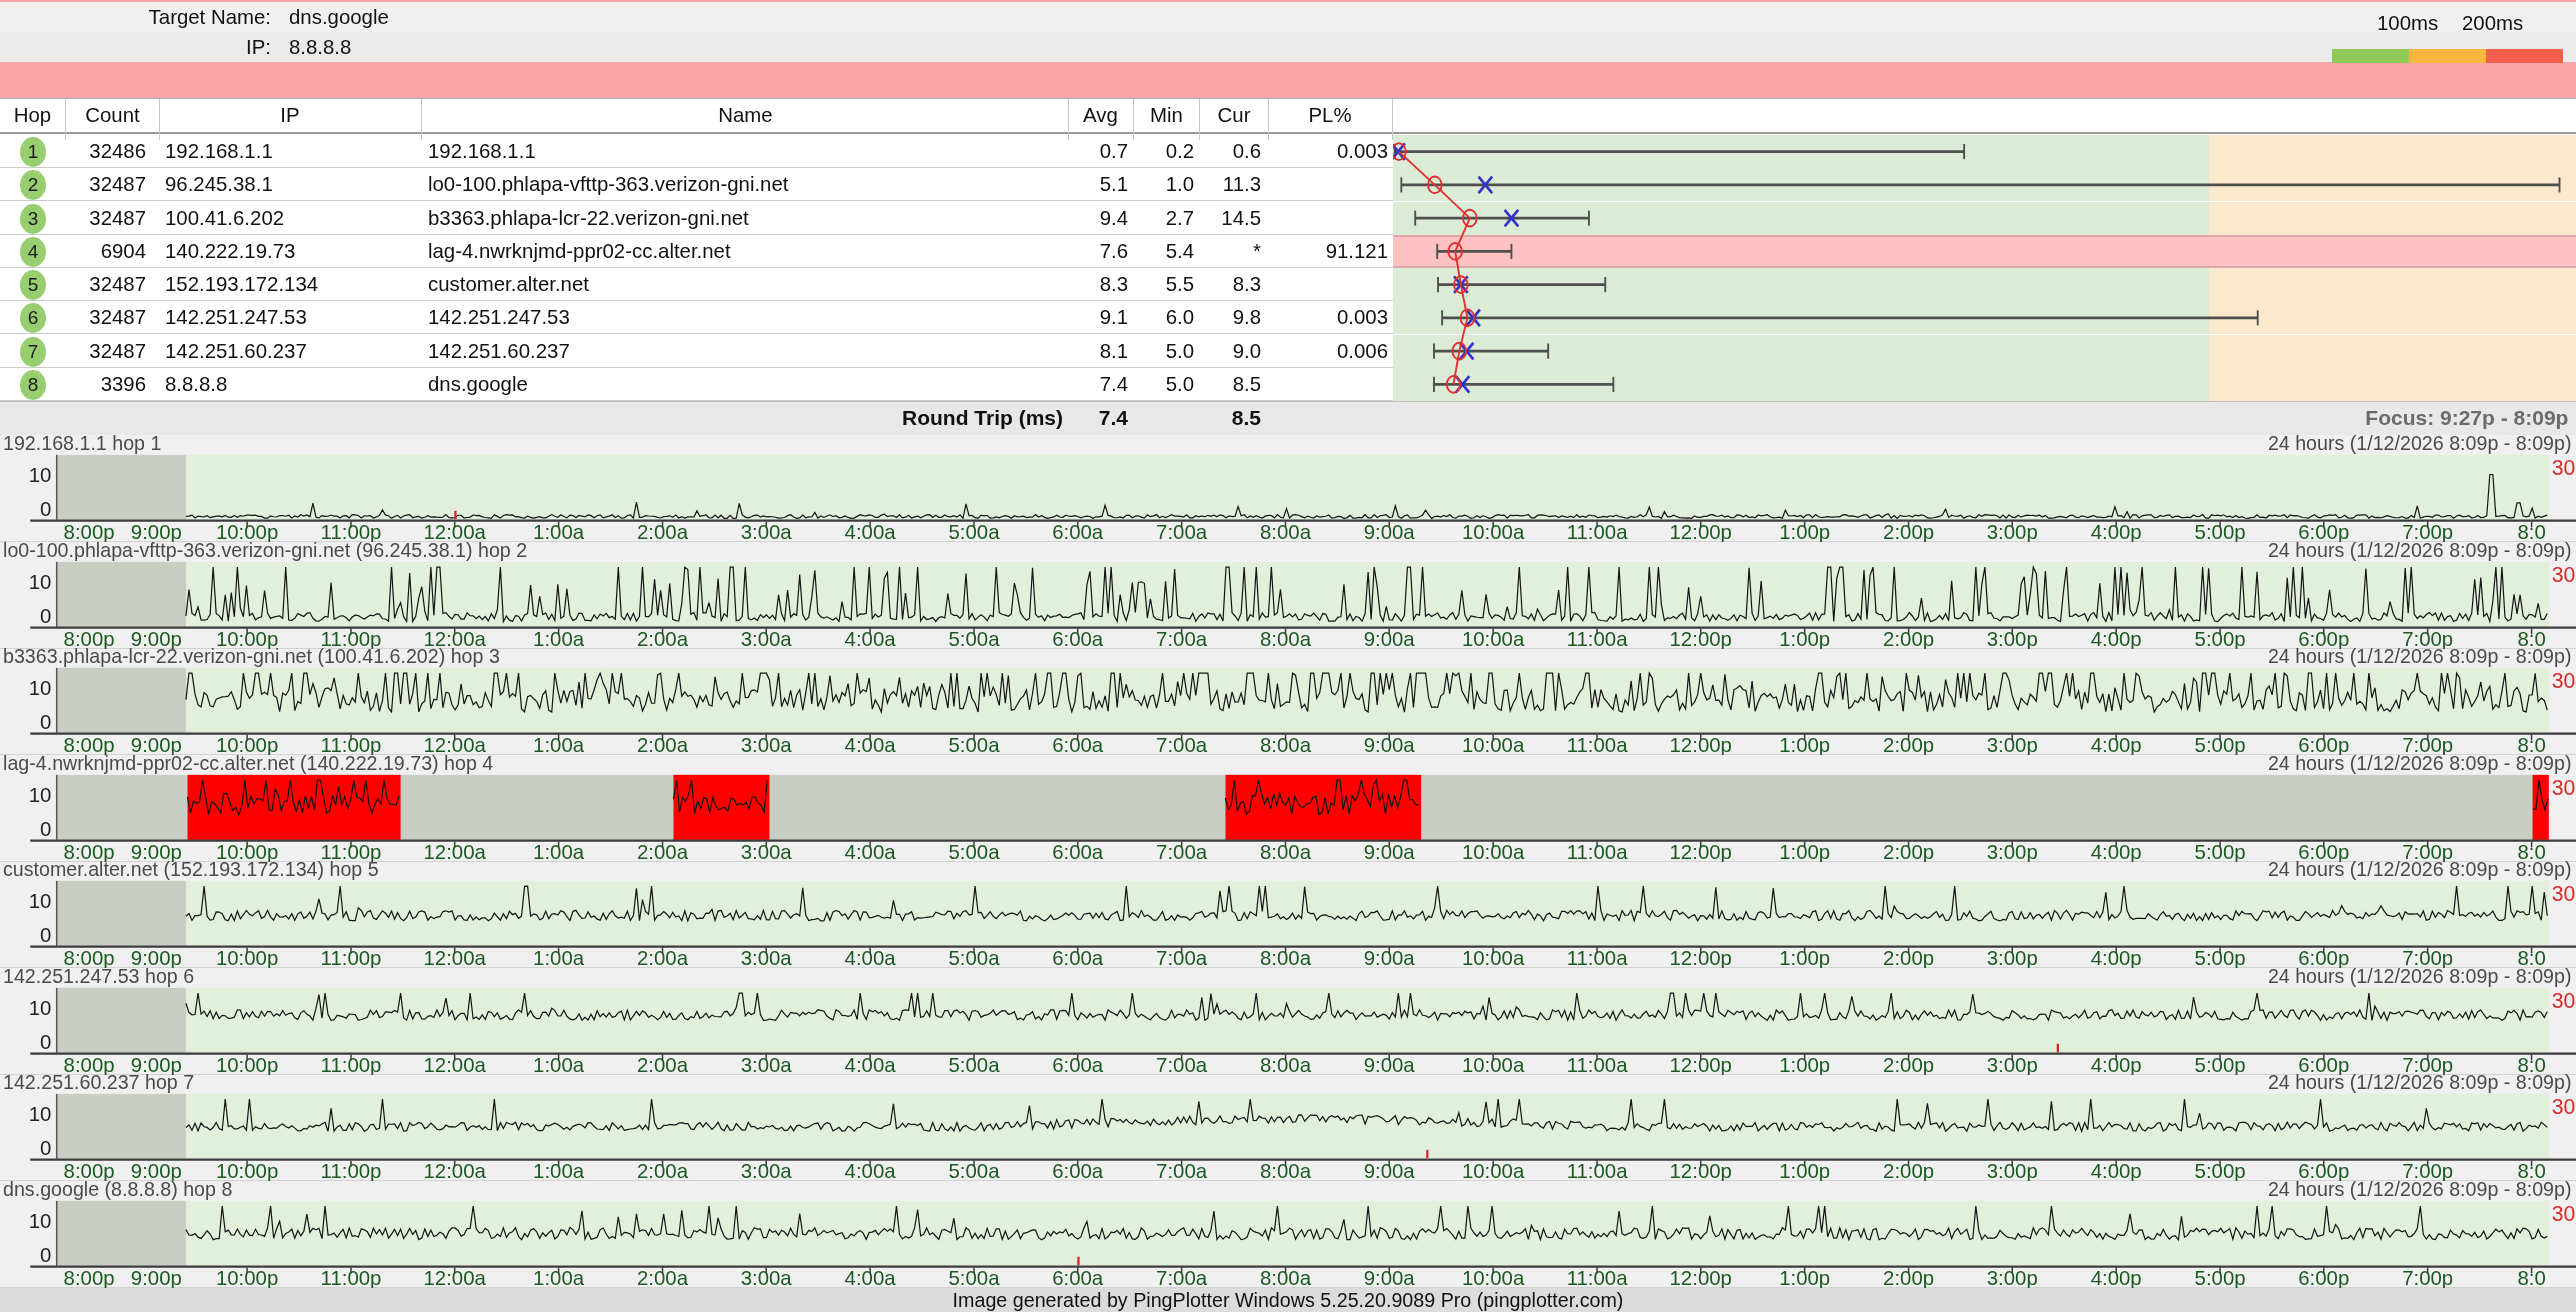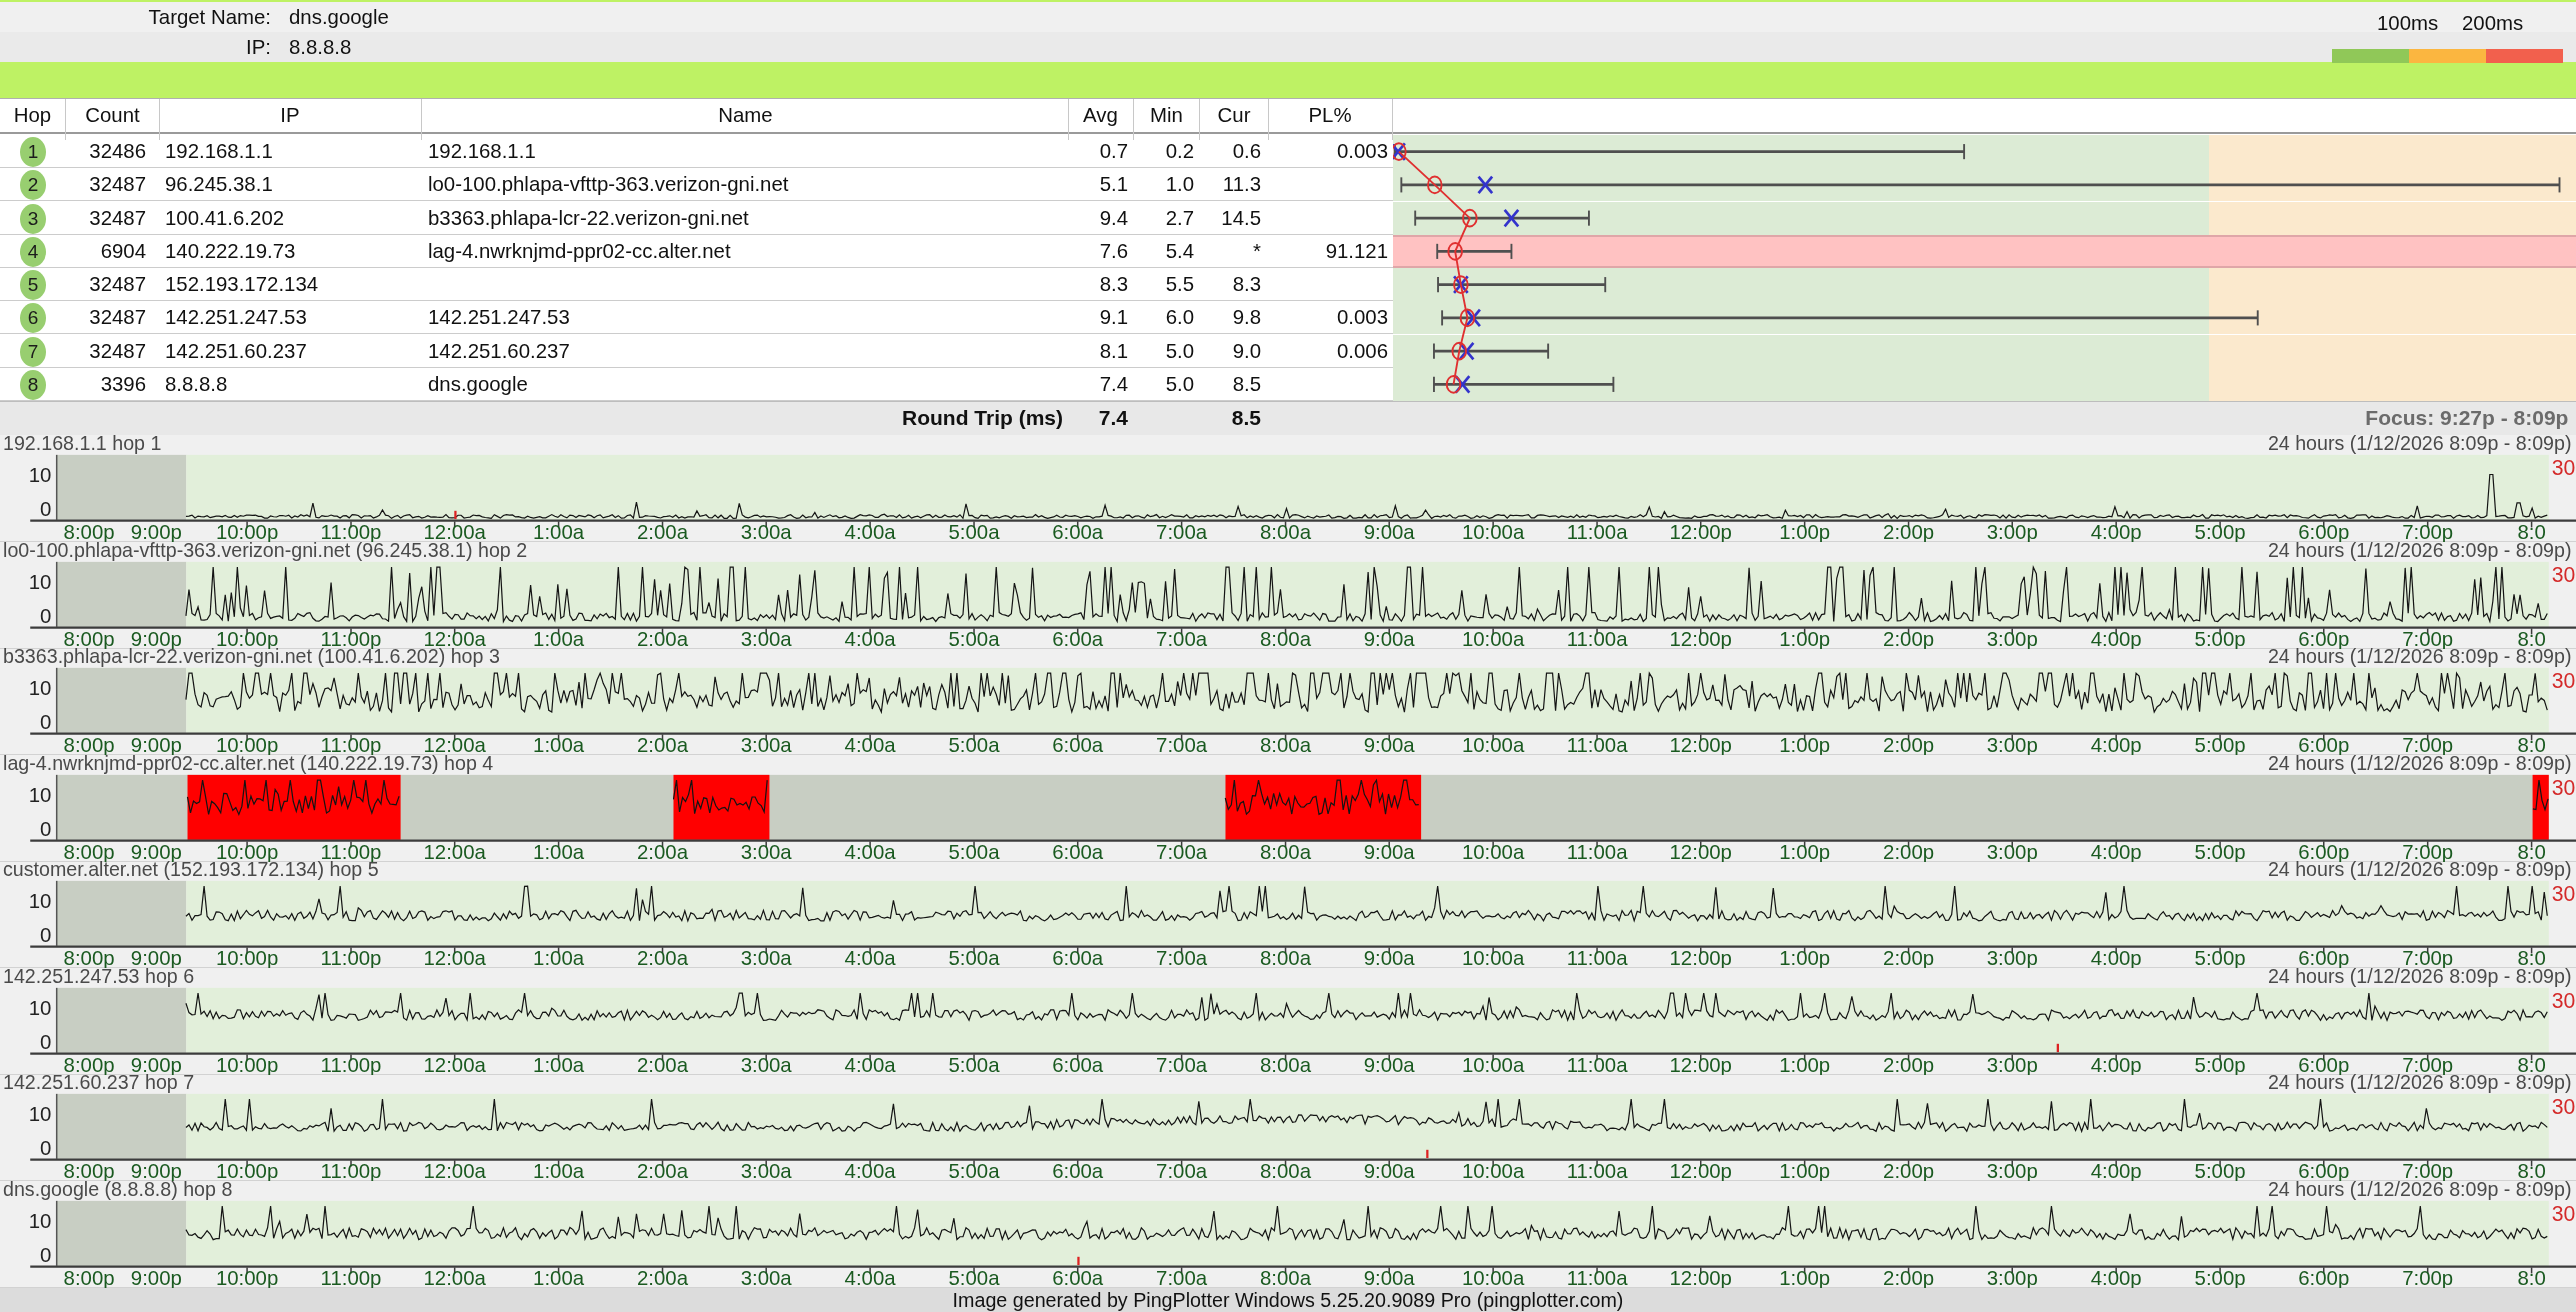--- a/index.html
+++ b/index.html
@@ -1,16 +1,16 @@
 <!DOCTYPE html>
 <html style="font-size:12px"><head>
 <meta charset="utf-8">
 <style>
   html,body{margin:0;padding:0;background:#ebebeb;font-family:"Liberation Sans",sans-serif;}
-  .page{position:relative;width:2576px;height:1312px;background:#bef264;overflow:hidden;}
+  .page{position:relative;width:2576px;height:1312px;background:#fca5a5;overflow:hidden;}
   
   .tophdr{position:absolute;left:0;top:0;width:2576px;height:98px;}
   .hdr-row{position:absolute;left:0;width:2576px;height:30px;}
   .hdr-row.r1{top:1.5px;background:#f0f0f0;}
   .hdr-row.r2{top:32px;background:#eaeaea;}
   .hdr-row.r3{top:62px;background:#e2e2e2;}
   .hdr-label{position:absolute;left:0;top:0;width:271px;height:30px;line-height:30px;text-align:right;font-size:20.4px;color:#111;}
   .hdr-value{position:absolute;left:289px;top:0;height:30px;line-height:30px;font-size:20.4px;color:#111;}
   .legend{position:absolute;top:6px;left:2332px;width:238px;}
   .legend-labels{position:relative;height:32px;font-size:20.4px;color:#111;}
@@ -130,20 +130,21 @@
           <div class="cell c-avg">7.6</div>
           <div class="cell c-min">5.4</div>
           <div class="cell c-cur">*</div>
           <div class="cell c-pl">91.121</div>
           <div class="cell c-graph g-loss"></div>
         </div>
         <div class="t-row" style="top: 133px;">
           <div class="cell c-hop"><span class="hop-badge">5</span></div>
           <div class="cell c-count">32487</div>
           <div class="cell c-ip">152.193.172.134</div>
+          <div class="cell c-name">customer.alter.net</div>
           <div class="cell c-avg">8.3</div>
           <div class="cell c-min">5.5</div>
           <div class="cell c-cur">8.3</div>
           <div class="cell c-pl"></div>
           <div class="cell c-graph g-normal"></div>
         </div>
         <div class="t-row" style="top: 166px;">
           <div class="cell c-hop"><span class="hop-badge">6</span></div>
           <div class="cell c-count">32487</div>
           <div class="cell c-ip">142.251.247.53</div>

